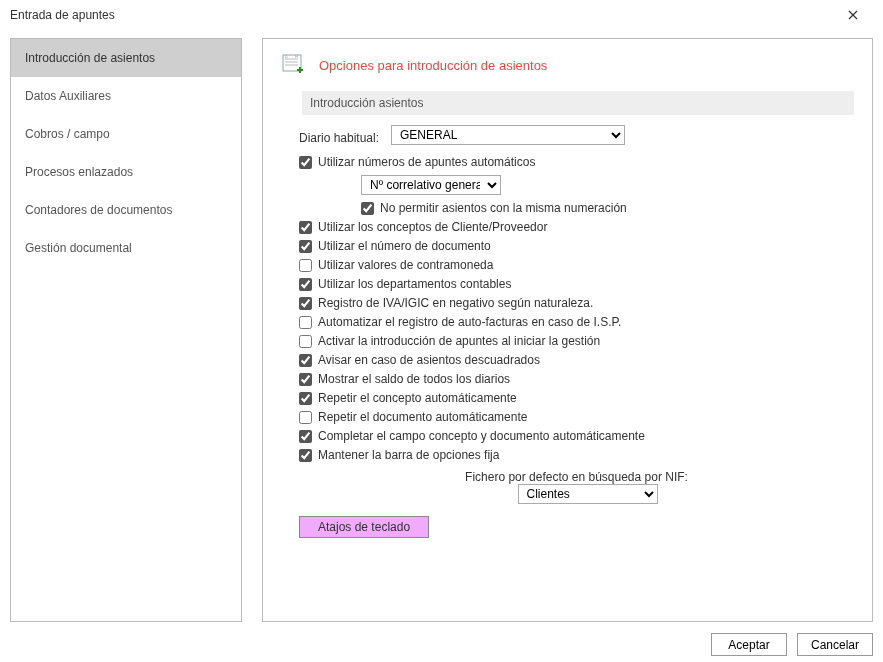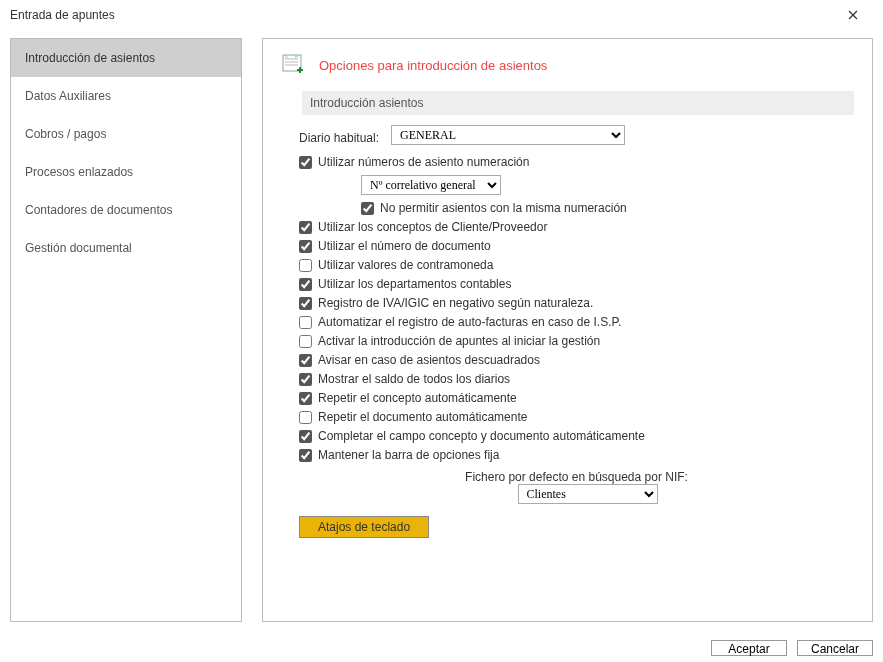--- a/index.html
+++ b/index.html
@@ -78,21 +78,21 @@
     margin-left: 21px;
   }
   .row {
     display: flex;
     align-items: center;
     margin: 4px 0 4px 18px;
     min-height: 22px;
   }
   .row.indent1 { margin-left: 80px; }
   select {
-    font-family: Liberation Serif, serif;
+    font-family: Liberation Sans, sans-serif;
     font-size: 12px;
     height: 20px;
     border: 1px solid #aaa;
     background: #fff;
     padding: 0 4px;
   }
   .select-diario { width: 234px; }
   .select-correlativo { width: 140px; }
   .select-fichero { width: 140px; margin-left: 22px; }
   .chk-row {
@@ -106,32 +106,32 @@
     width: 13px; height: 13px;
     accent-color: #555;
     margin: 0;
   }
   .chk-row span { color: #333; }
   .btn-atajos {
     display: inline-block;
     border: 1px solid #888;
     padding: 3px 18px;
     margin: 8px 0 0 18px;
-    background: #eab308;
+    background: #f0abfc;
     font-size: 12px;
     cursor: pointer;
   }
   .footer {
     position: absolute;
     bottom: 6px; right: 10px;
     display: flex;
     gap: 10px;
   }
   .footer button {
-    width: 76px; height: 16px;
+    width: 76px; height: 23px;
     border: 1px solid #999;
     background: #fff;
     font-family: inherit;
     font-size: 12px;
     cursor: pointer;
   }
   .row-label-field {
     display: flex;
     align-items: flex-end;
     margin: 4px 0 10px 18px;
@@ -155,21 +155,21 @@
         <path d="M1 1 L9 9 M9 1 L1 9" stroke="#333" stroke-width="1.2" fill="none"></path>
       </svg>
   </div>
 </div>
 
 <div class="content-area">
 
   <div class="sidebar">
     <div class="sidebar-item selected"><span>Introducción de asientos</span></div>
     <div class="sidebar-item"><span>Datos Auxiliares</span></div>
-    <div class="sidebar-item"><span>Cobros / pagos</span></div>
+    <div class="sidebar-item"><span>Cobros / campo</span></div>
     <div class="sidebar-item"><span>Procesos enlazados</span></div>
     <div class="sidebar-item"><span>Contadores de documentos</span></div>
     <div class="sidebar-item"><span>Gestión documental</span></div>
   </div>
 
   <div class="main-panel">
 
     <div class="panel-header">
       <div class="icon-box">
         <svg width="24" height="22" viewBox="0 0 24 22">
@@ -192,21 +192,21 @@
 
     <div class="row-label-field">
       <span class="lbl">Diario habitual:</span>
       <select class="select-diario">
         <option>GENERAL</option>
       </select>
     </div>
 
     <div class="chk-row">
       <input type="checkbox" checked="" style="">
-      <span>Utilizar números de asiento numeración</span>
+      <span>Utilizar números de apuntes automáticos</span>
     </div>
 
     <div class="row indent1">
       <select class="select-correlativo">
         <option>Nº correlativo general</option>
       </select>
     </div>
 
     <div class="chk-row indent1">
       <input type="checkbox" checked="" style="">

